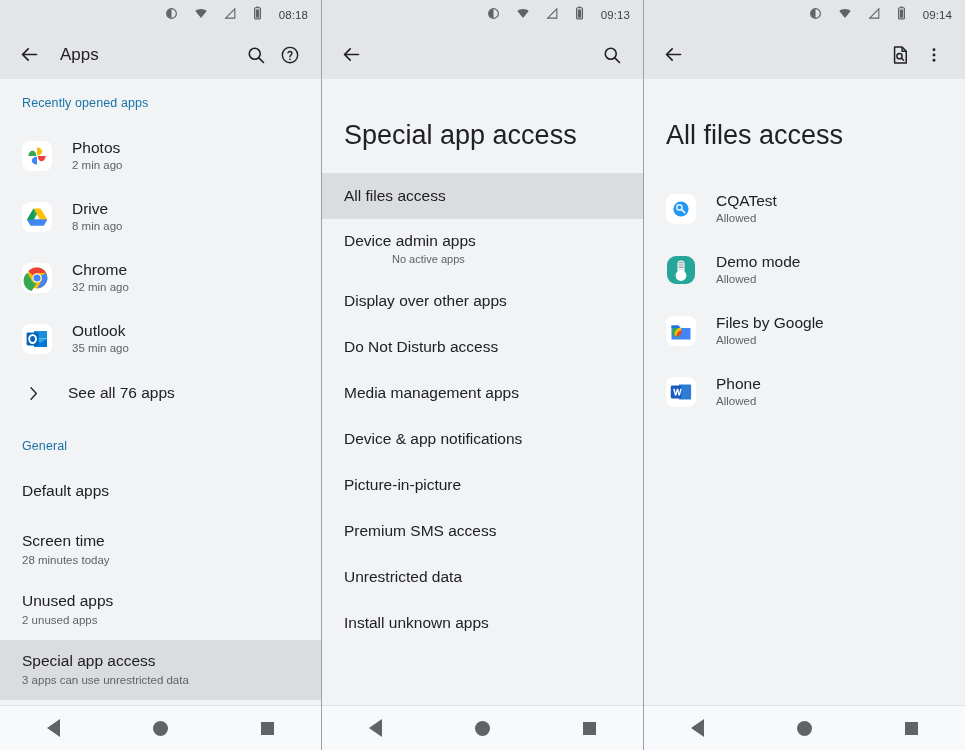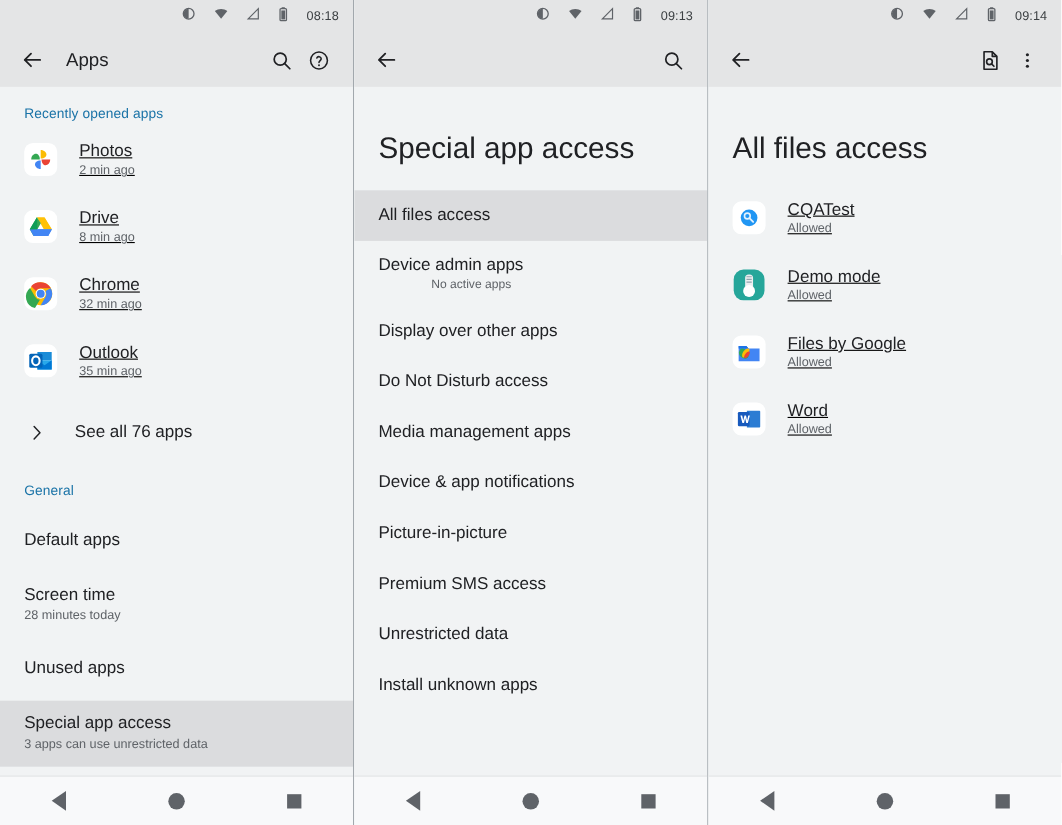--- a/index.html
+++ b/index.html
@@ -90,25 +90,24 @@
     font-size: 12.5px;
     color: #1a73a7;
     font-weight: normal;
     padding: 17px 22px 10px 22px;
     letter-spacing: .1px;
   }
 
   
   .app-row {
     display: flex;
-    align-items: flex-start;
+    align-items: flex-end;
     padding: 8px 22px 8px 20px;
     min-height: 61px;
     cursor: pointer;
-    text-decoration: underline;
   }
   .app-ic-wrap {
     width: 34px; height: 34px;
     flex: 0 0 auto;
     margin-right: 18px;
     display: flex; align-items: center; justify-content: center;
   }
   .app-texts { display: flex; flex-direction: column; justify-content: center; }
   .app-title { font-size: 15.5px; color: #202124; line-height: 1.25; }
   .app-sub { font-size: 11.5px; color: #5f6368; margin-top: 2px; line-height: 1.2; }
@@ -316,20 +315,21 @@
 
       <div class="set-row">
         <span class="set-title">Default apps</span>
       </div>
       <div class="set-row">
         <span class="set-title">Screen time</span>
         <span class="set-sub">28 minutes today</span>
       </div>
       <div class="set-row">
         <span class="set-title">Unused apps</span>
+        <span class="set-sub">2 unused apps</span>
       </div>
       <div class="set-row selected">
         <span class="set-title">Special app access</span>
         <span class="set-sub">3 apps can use unrestricted data</span>
       </div>
 
     </div>
 
     <div class="navbar">
       <button class="nav-btn">
@@ -546,21 +546,21 @@
       <div class="app-row">
         <span class="app-ic-wrap">
           <svg width="32" height="32" viewBox="0 0 32 32">
             <rect x="1" y="1" width="30" height="30" rx="8" fill="#ffffff"></rect>
             <path d="M14 8.4h11.2c.5 0 .9.4.9.9v13.4c0 .5-.4.9-.9.9H14z" fill="#2b7cd3"></path>
             <rect x="5.8" y="9.6" width="10.6" height="12.8" rx="1.1" fill="#185abd"></rect>
             <path d="M8.1 12.7h1.6l1 4.6 1.1-4.6h1.4l1 4.6 1-4.6h1.5l-1.8 6.9h-1.5l-1-4.3-1 4.3H9.9z" fill="#ffffff"></path>
           </svg>
         </span>
         <span class="app-texts">
-          <span class="app-title">Word</span>
+          <span class="app-title">Phone</span>
           <span class="app-sub">Allowed</span>
         </span>
       </div>
     </div>
 
     <div class="navbar">
       <button class="nav-btn">
           <span class="nav-back"></span>
         </button>
       <button class="nav-btn">

